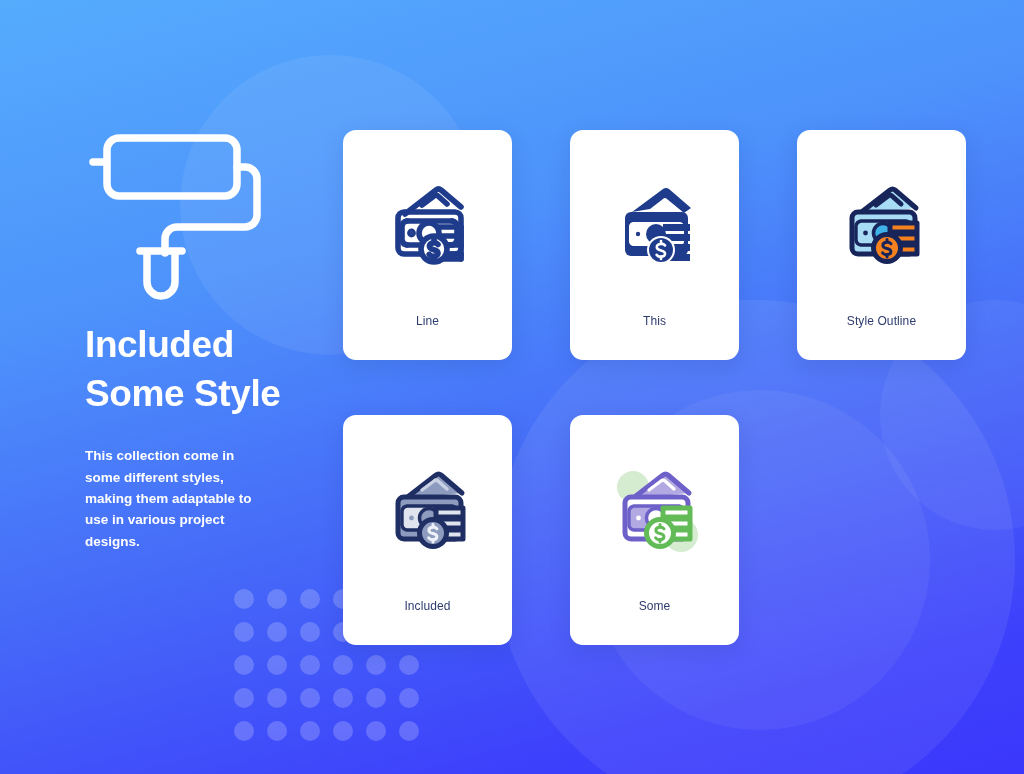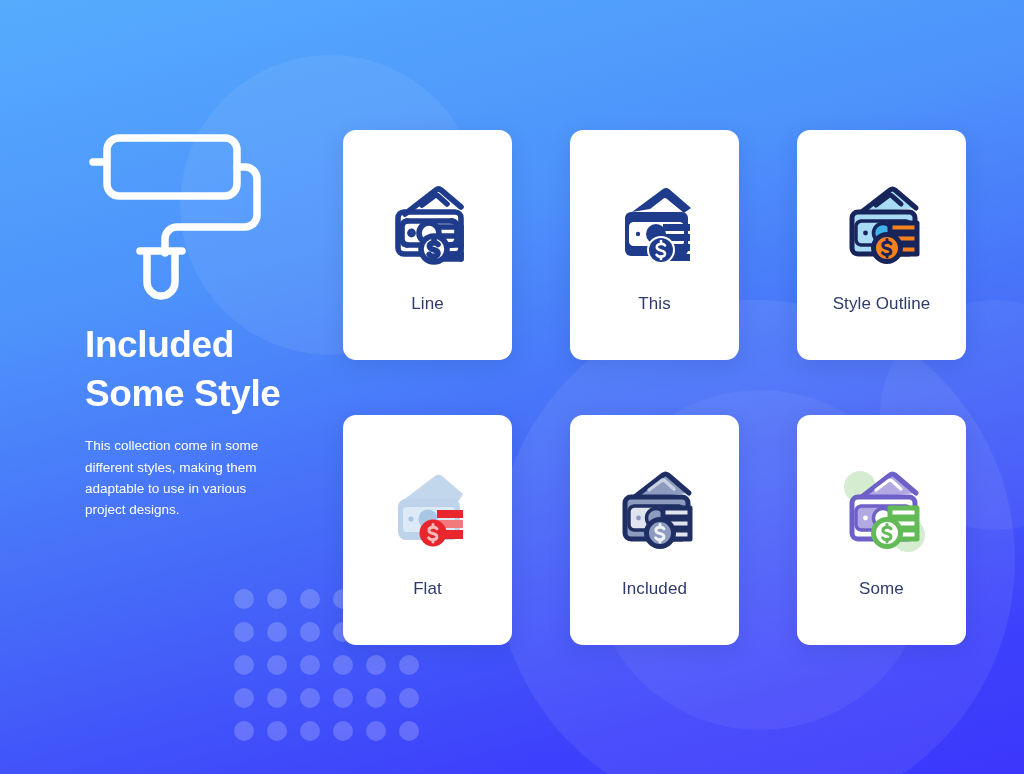--- a/index.html
+++ b/index.html
@@ -33,26 +33,26 @@
     margin-top:12px;
     color:#fff;
     font-size:37px;
     font-weight:700;
     line-height:1.33;
     letter-spacing:-.4px;
   }
   .headline span { display:block; }
 
   .body-copy {
-    margin-top:17px;
+    margin-top:27px;
     color:#fff;
     font-size:13.5px;
     line-height:1.58;
     width:182px;
-    font-weight:400;
+    font-weight:700;
   }
 
   
   .card-grid {
     position:absolute; left:343px; top:130px;
     width:640px;
     display:grid;
     grid-template-columns:repeat(3,169px);
     grid-auto-rows:230px;
     column-gap:58px;
@@ -64,22 +64,22 @@
     border-radius:13px;
     box-shadow:0 6px 22px rgba(23,38,110,.13);
     display:flex;
     flex-direction:column;
     align-items:center;
     justify-content:flex-start;
     padding-top:44px;
   }
   .card-icon { width:100px; height:100px; display:block; }
   .card-label {
-    margin-top:20px;
-    font-size:17px;
+    margin-top:40px;
+    font-size:12px;
     color:#2e3b6e;
     font-weight:400;
     letter-spacing:.1px;
   }
 </style>
 </head>
 <body>
 
 <div class="bg-layer">
   <div class="blob blob-tl"></div>
@@ -222,39 +222,20 @@
         <g fill="none" stroke="#17255a" stroke-width="3" stroke-linecap="round">
           <path d="M59 69.8 a4 4 0 0 0 -4 -1.5 c-2.8 0 -4.1 1.5 -4.1 3.1 c0 4.2 8 2 8 6 c0 1.7 -1.5 3.2 -4.1 3.2 a4.3 4.3 0 0 1 -4.1 -1.8"></path>
           <path d="M55 65.4 v2.4"></path>
             <path d="M55 80.6 v2.4"></path>
         </g>
       </g>
     </svg>
     <div class="card-label">Style Outline</div>
   </div>
 
-  <div class="card">
-    <svg class="card-icon" viewBox="0 0 100 100">
-      <path d="M24 42 L57 17 a6 6 0 0 1 7 0 L85 35 l-6 10 -40 4 z" fill="#c2d6ec"></path>
-      <rect x="20" y="40" width="62" height="41" rx="8" fill="#bdd3ea"></rect>
-      <rect x="25" y="48" width="52" height="25" rx="4" fill="#dce9f6"></rect>
-      <circle cx="50" cy="60" r="9.5" fill="#a9c6e2"></circle>
-      <circle cx="33" cy="60" r="2.6" fill="#a9c6e2"></circle>
-      <rect x="59" y="51" width="26" height="8" fill="#e8262d"></rect>
-      <rect x="59" y="61" width="26" height="8" fill="#f27a7f"></rect>
-      <rect x="57" y="71" width="28" height="9" fill="#e8262d"></rect>
-      <circle cx="55" cy="74" r="13.5" fill="#e8262d"></circle>
-      <g fill="none" stroke="#f9b8ba" stroke-width="3" stroke-linecap="round">
-        <path d="M59 69.8 a4 4 0 0 0 -4 -1.5 c-2.8 0 -4.1 1.5 -4.1 3.1 c0 4.2 8 2 8 6 c0 1.7 -1.5 3.2 -4.1 3.2 a4.3 4.3 0 0 1 -4.1 -1.8"></path>
-        <path d="M55 65.4 v2.4"></path>
-          <path d="M55 80.6 v2.4"></path>
-      </g>
-    </svg>
-    <div class="card-label">Flat</div>
-  </div>
 
   <div class="card">
     <svg class="card-icon" viewBox="0 0 100 100">
       <g stroke="#1f2e63" stroke-width="5" stroke-linecap="round" stroke-linejoin="round">
         <path d="M27 40 L58 16 a4 4 0 0 1 5 0 L84 34" fill="#8d9bbf"></path>
         <path d="M44 31 l12 -9 a3 3 0 0 1 4 0 l9 8" fill="none" stroke="#c9d1e4" stroke-width="3.4"></path>
         <rect x="20" y="38" width="63" height="42" rx="6" fill="#8d9bbf"></rect>
         <path d="M29 47 a6 6 0 0 0 -5 5 v14 a6 6 0 0 0 5 5 h45 a6 6 0 0 0 5 -5 v-14 a6 6 0 0 0 -5 -5 z" fill="#dfe4ef" stroke-width="3.4"></path>
         <circle cx="51" cy="59" r="9.5" fill="#8d9bbf" stroke-width="3.4"></circle>
       </g>

